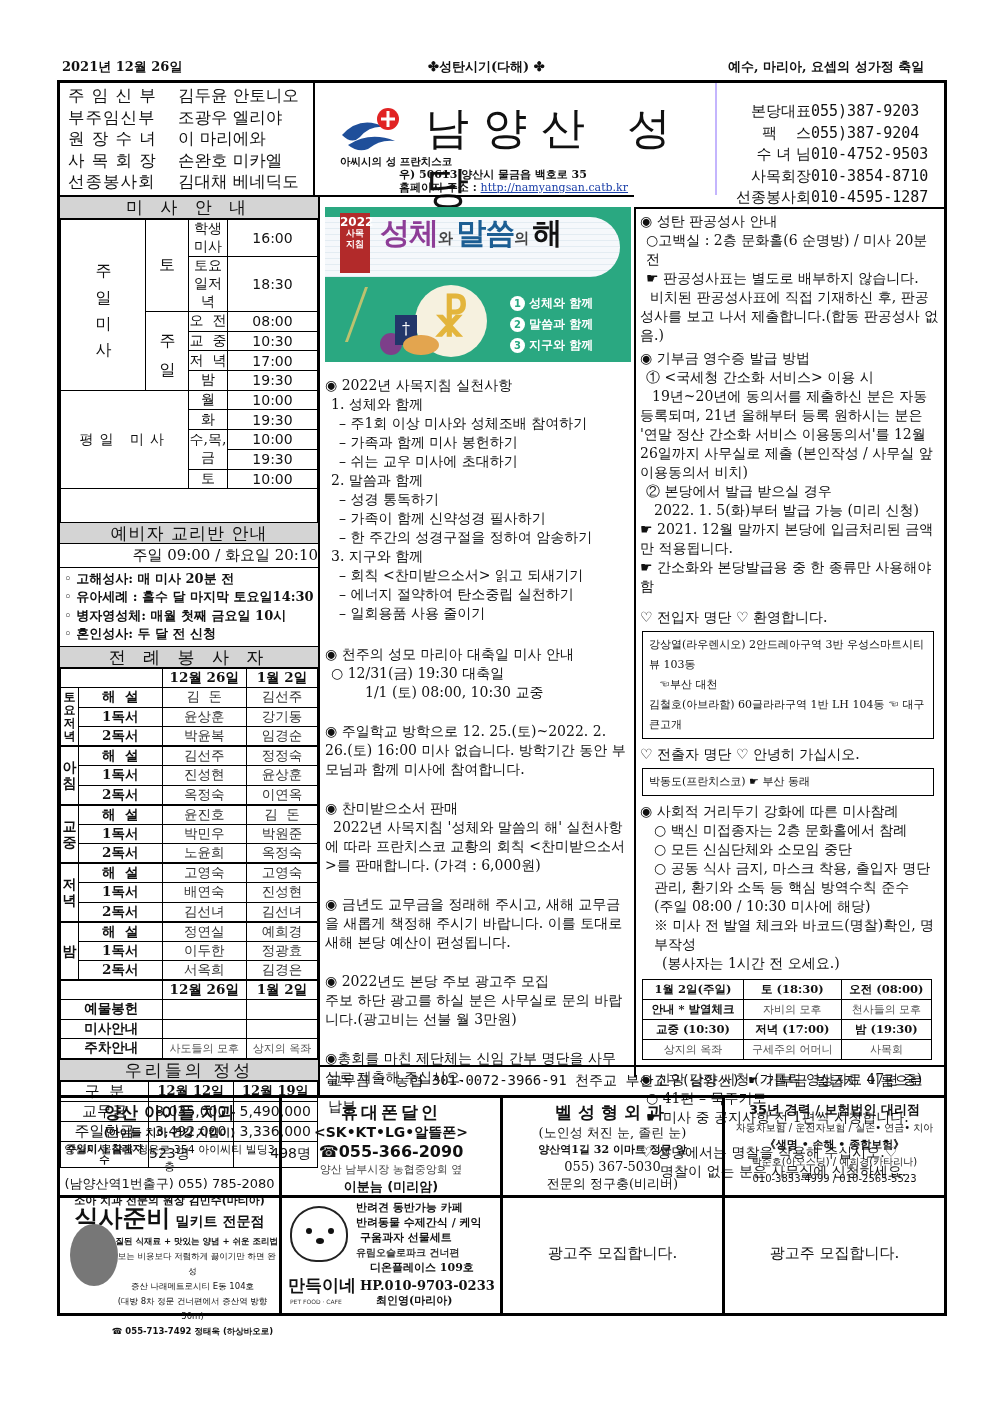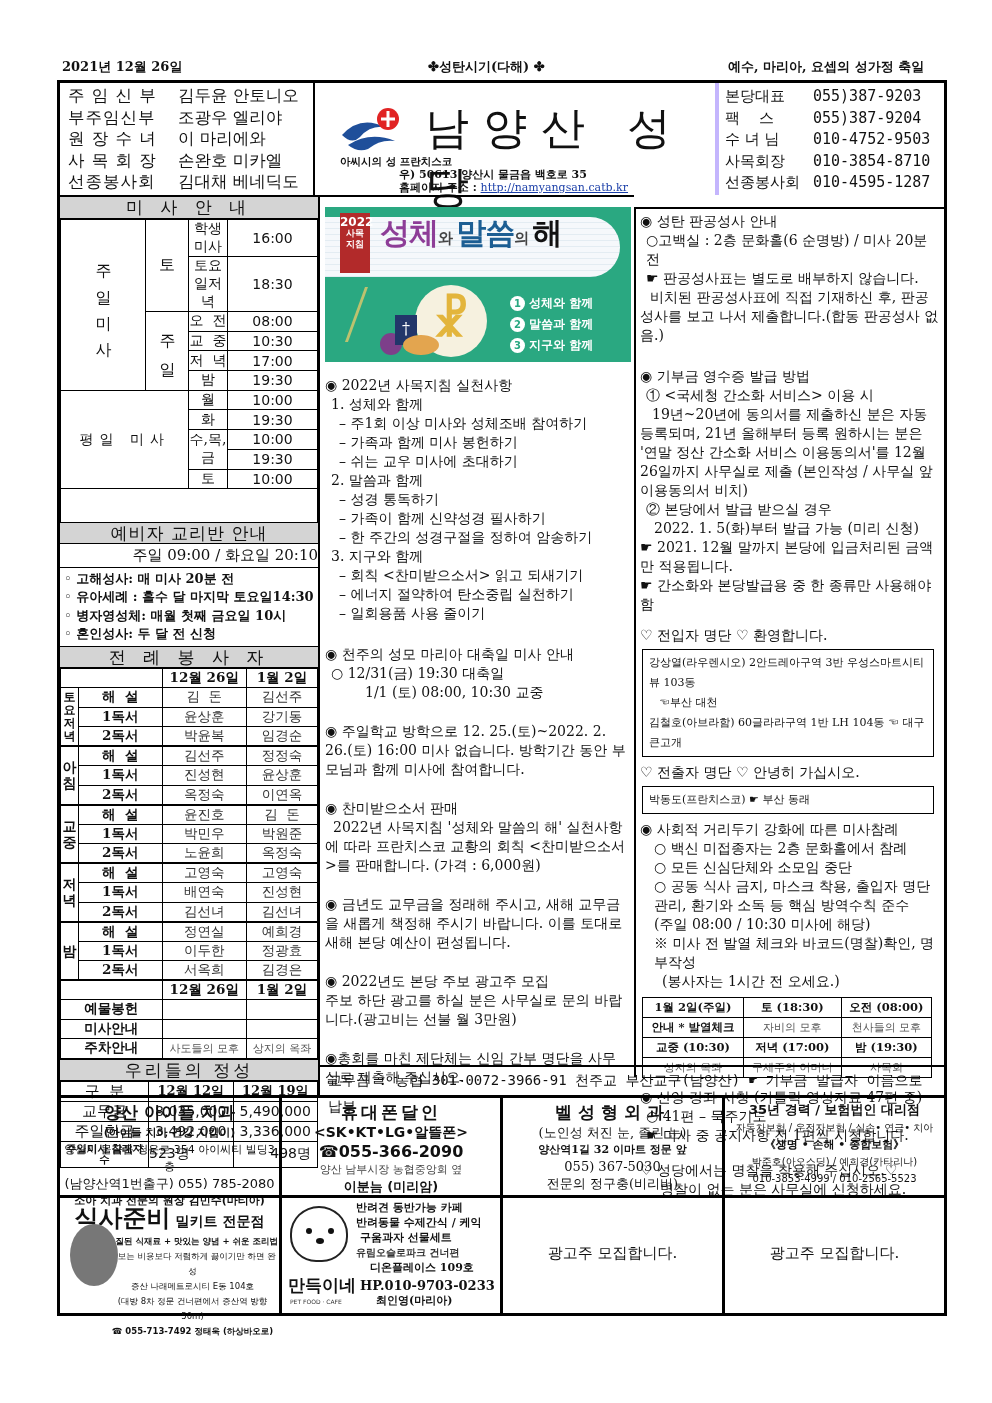--- a/index.html
+++ b/index.html
@@ -5,21 +5,21 @@
   * { box-sizing: border-box; margin: 0; padding: 0; }
   html, body { width: 992px; height: 1403px; background: #fff; }
   body { font-family: "DejaVu Serif", "Liberation Serif", serif; color: #111; position: relative; overflow: hidden; }
   .abs { position: absolute; }
   .topline { top: 58px; font-size: 13px; font-weight: bold; }
   .page { position: absolute; left: 57px; top: 80px; width: 890px; height: 1236px; border: 3px solid #000; }
   .hdr-left { position: absolute; left: 0; top: 0; width: 255px; height: 112px; border-right: 2px solid #000; padding: 2px 8px; font-size: 16.5px; line-height: 21.5px; }
   .hdr-left .row { display: flex; }
   .hdr-left .k { width: 110px; letter-spacing: 1px; }
   .hdr-mid { position: absolute; left: 255px; top: 0; width: 400px; height: 112px; }
-  .hdr-right { position: absolute; left: 655px; top: 0; width: 229px; height: 112px; border-left: 4px solid #c4b5fd; padding: 3px 6px; font-family: "DejaVu Sans Mono","Liberation Mono", monospace; font-size: 15px; line-height: 21.5px; }
+  .hdr-right { position: absolute; left: 655px; top: 0; width: 229px; height: 112px; border-left: 2px solid #c4b5fd; padding: 18px 6px; font-family: "DejaVu Sans Mono","Liberation Mono", monospace; font-size: 15px; line-height: 21.5px; text-align: right; }
   .hdr-right .row { display: flex; }
   .hdr-right .k { width: 88px; font-family: "DejaVu Serif", serif; }
   .logo-title { position: absolute; left: 110px; top: 16px; font-size: 44px; letter-spacing: 14px; font-family: "DejaVu Serif", serif; }
   .logo-sub { position: absolute; left: 25px; top: 72px; font-size: 10.5px; font-weight: bold; }
   .logo-addr { position: absolute; left: 84px; top: 84px; font-size: 11px; font-weight: bold; }
   .logo-url { position: absolute; left: 84px; top: 97px; font-size: 11px; font-weight: bold; }
   .logo-url a { color: #1a3ea8; text-decoration: underline; font-weight: normal; }
   .left-col { position: absolute; left: 0; top: 112px; width: 258px; border-top: 2px solid #000; }
   .sec-h { background: #d4d4d4; text-align: center; font-size: 17px; border-bottom: 1px solid #000; border-top: 1px solid #000; height: 22px; line-height: 21px; letter-spacing: 6px; }
   table { border-collapse: collapse; width: 100%; }
@@ -412,21 +412,21 @@
   </div>
 
   <div class="right-col">
     <div>
       <div>◉ 성탄 판공성사 안내</div>
       <div class="ind1">○고백실 : 2층 문화홀(6 순명방) / 미사 20분 전</div>
       <div class="ind1">☛ 판공성사표는 별도로 배부하지 않습니다.</div>
       <div style="text-indent:10px">비치된 판공성사표에 직접 기재하신 후, 판공성사를 보고 나서 제출합니다.(합동 판공성사 없음.)</div>
     </div>
 
-    <div class="blk" style="margin-top:22px">
+    <div class="blk" style="margin-top:4px">
       <div>◉ 기부금 영수증 발급 방법</div>
       <div class="ind1">① &lt;국세청 간소화 서비스&gt; 이용 시</div>
       <div style="text-indent:12px">19년~20년에 동의서를 제출하신 분은 자동등록되며, 21년 올해부터 등록 원하시는 분은 '연말 정산 간소화 서비스 이용동의서'를 12월 26일까지 사무실로 제출 (본인작성 / 사무실 앞 이용동의서 비치)</div>
       <div class="ind1">② 본당에서 발급 받으실 경우</div>
       <div class="ind2">2022. 1. 5(화)부터 발급 가능 (미리 신청)</div>
       <div>☛ 2021. 12월 말까지 본당에 입금처리된 금액만 적용됩니다.</div>
       <div>☛ 간소화와 본당발급용 중 한 종류만 사용해야 함</div>
     </div>
 
     <div class="blk" style="margin-top:12px">

